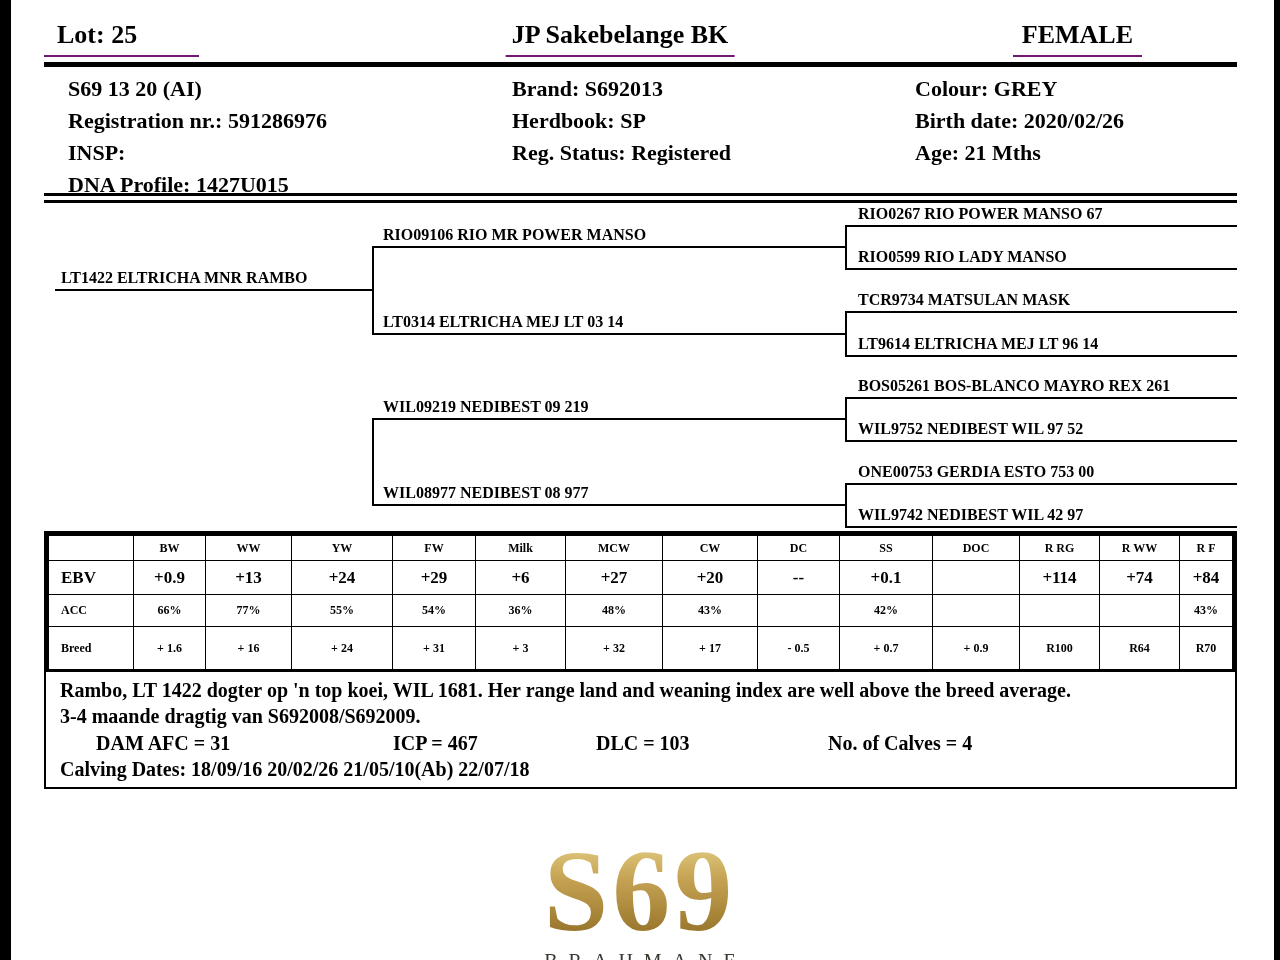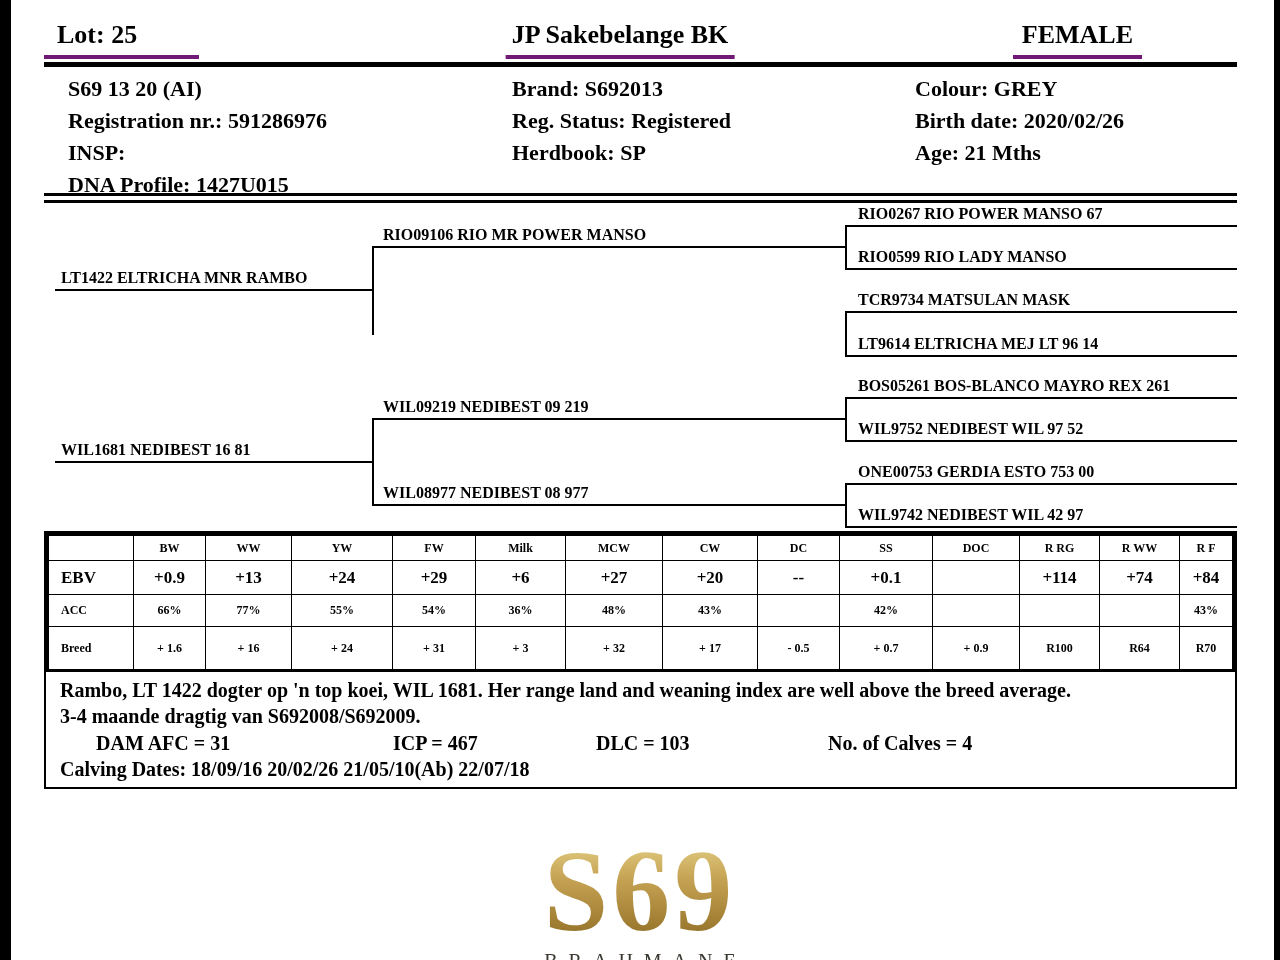--- a/index.html
+++ b/index.html
@@ -12,21 +12,21 @@
     overflow: hidden;
     font-family: "Liberation Serif", "DejaVu Serif", serif;
     color: #000;
   }
   .edge-bar { position: absolute; top: 0; height: 100%; background: #000; }
   .edge-left { left: 0; width: 11px; }
   .edge-right { right: 0; width: 6px; }
 
   
   .header { position: absolute; left: 44px; top: 20px; width: 1193px; height: 42px; }
-  .hdr-item { position: absolute; font-size: 26px; font-weight: 700; border-bottom: 4px solid #701a75; padding-bottom: 5px; white-space: nowrap; }
+  .hdr-item { position: absolute; font-size: 26px; font-weight: 700; border-bottom: 2px solid #701a75; padding-bottom: 5px; white-space: nowrap; }
   .hdr-lot { left: 0; padding-left: 13px; padding-right: 62px; }
   .hdr-title { left: 576px; transform: translateX(-50%); padding: 0 6px 5px 6px; }
   .hdr-sex { right: 95px; padding: 0 9px 5px 9px; }
   .header-rule { position: absolute; left: 44px; top: 62px; width: 1193px; height: 5px; background: #000; }
 
   
   .info { position: absolute; left: 44px; top: 73px; width: 1193px; display: flex; }
   .info-col { display: flex; flex-direction: column; }
   .info-col-1 { width: 468px; padding-left: 24px; }
   .info-col-2 { width: 403px; }
@@ -87,43 +87,43 @@
 
   <div class="info">
     <div class="info-col info-col-1">
       <div class="info-line">S69 13 20 (AI)</div>
       <div class="info-line">Registration nr.: 591286976</div>
       <div class="info-line">INSP:</div>
       <div class="info-line">DNA Profile:  1427U015</div>
     </div>
     <div class="info-col info-col-2">
       <div class="info-line">Brand:  S692013</div>
+      <div class="info-line">Herdbook: SP</div>
       <div class="info-line">Reg. Status: Registered</div>
-      <div class="info-line">Herdbook: SP</div>
     </div>
     <div class="info-col info-col-3">
       <div class="info-line">Colour:  GREY</div>
       <div class="info-line">Birth date:  2020/02/26</div>
       <div class="info-line">Age: 21 Mths</div>
     </div>
   </div>
 
   <div class="divider"></div>
 
   <div class="pedigree">
 
     <div class="ped-node g1" style="top:65px">
         <span>LT1422 ELTRICHA MNR RAMBO</span>
       </div>
-    <div class="ped-node g1" style="top:237px">
-        <span>WIL1681 NEDIBEST 16 81</span>
-      </div>
 
     <div class="ped-node g2" style="top:22px">
         <span>RIO09106 RIO MR POWER MANSO</span>
+      </div>
+    <div class="ped-node g2" style="top:109px">
+        <span>LT0314 ELTRICHA MEJ LT 03 14</span>
       </div>
     <div class="ped-node g2" style="top:194px">
         <span>WIL09219 NEDIBEST 09 219</span>
       </div>
     <div class="ped-node g2" style="top:280px">
         <span>WIL08977 NEDIBEST 08 977</span>
       </div>
 
     <div class="ped-node g3" style="top:1px">
         <span>RIO0267 RIO POWER MANSO 67</span>

